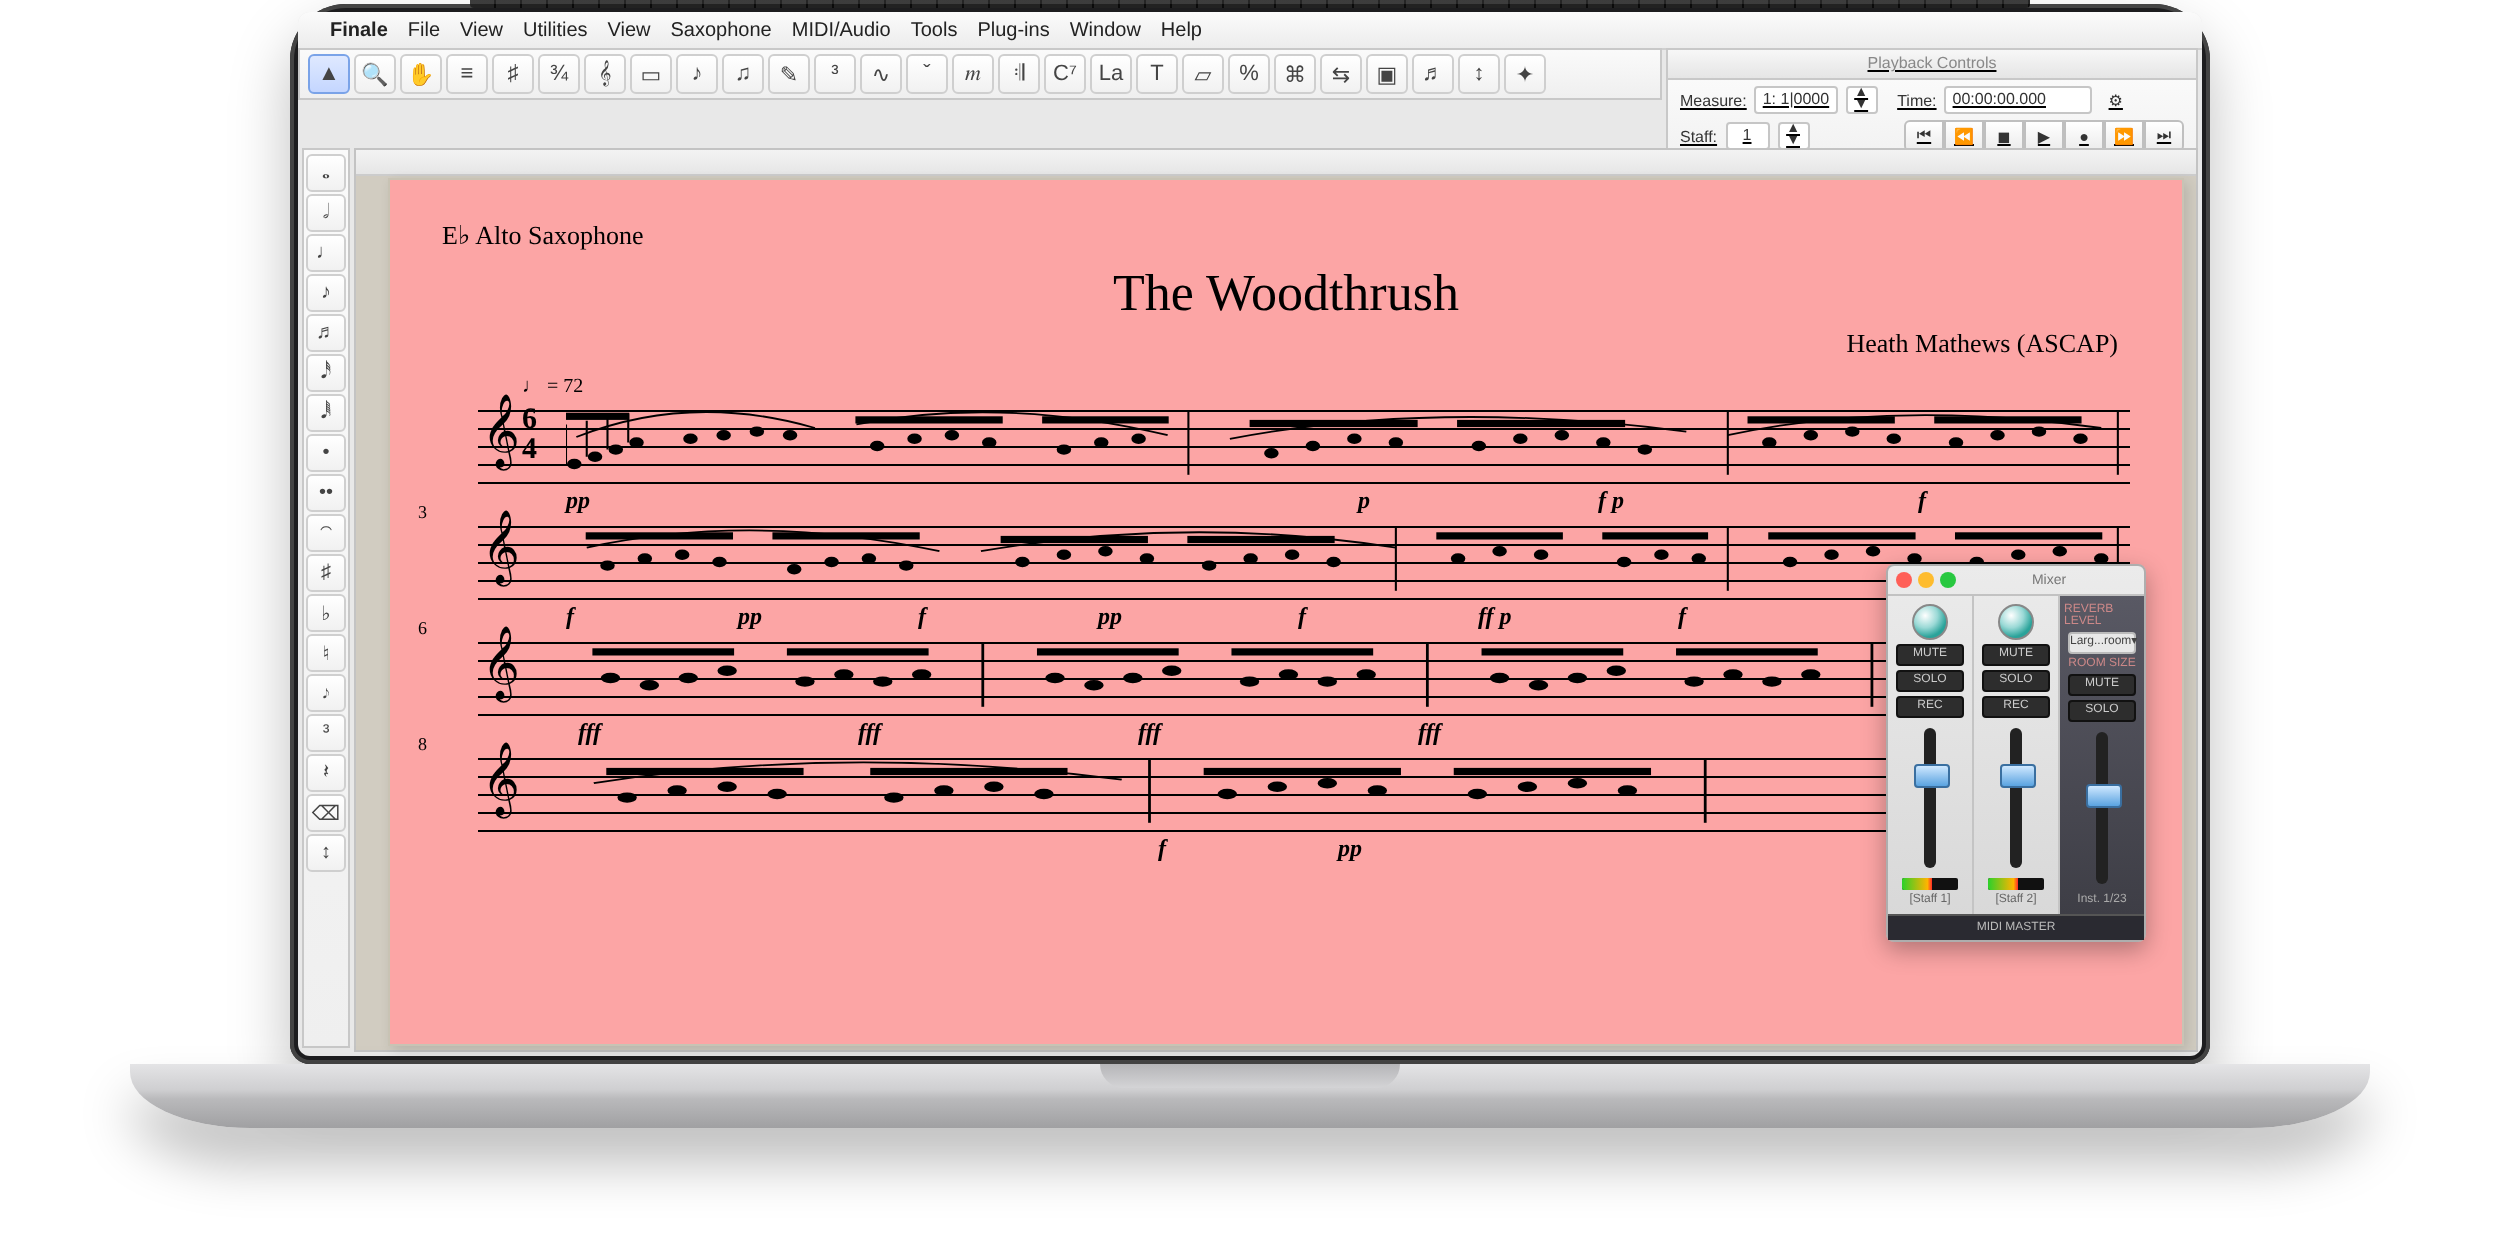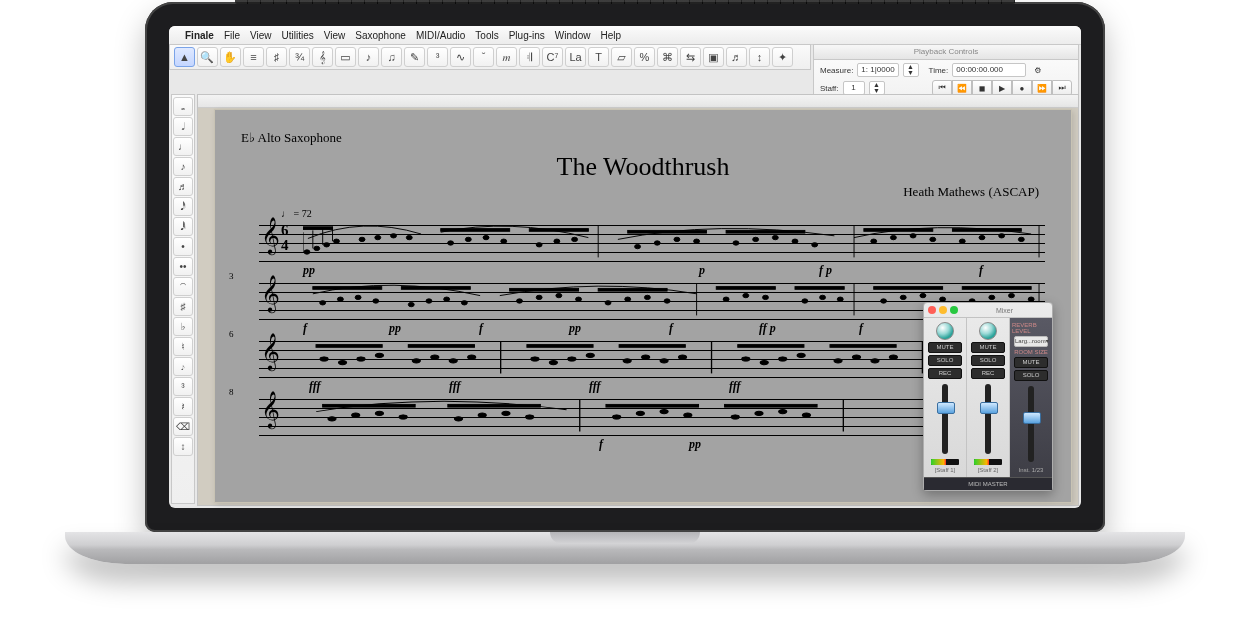--- a/index.html
+++ b/index.html
@@ -1,49 +1,49 @@
 <!DOCTYPE html>
 <html><head>
 <meta charset="utf-8">
 <style>
   html,body{margin:0;padding:0;font-family:-apple-system,Helvetica,Arial,sans-serif;background:#fff;overflow:hidden;}
   .scene{width:1250px;height:625px;position:relative;display:flex;align-items:flex-start;justify-content:center;}
   .laptop{position:relative;width:960px;margin-top:2px;}
-  .lid{position:relative;width:100%;height:530px;background:#1d1d1f;border-radius:28px 28px 10px 10px;padding:24px;box-sizing:border-box;box-shadow:0 14px 30px rgba(0,0,0,.25),inset 0 0 0 2px #444;}
+  .lid{position:relative;width:100%;height:530px;background:#1d1d1f;border-radius:28px 28px 10px 10px;padding:4px;box-sizing:border-box;box-shadow:0 14px 30px rgba(0,0,0,.25),inset 0 0 0 2px #444;}
   .screen{position:relative;width:100%;height:100%;background:#e8e8e8;border-radius:6px;overflow:hidden;}
   
   .menubar{height:18px;background:linear-gradient(#fbfbfb,#ececec);border-bottom:1px solid #cfcfcf;display:flex;align-items:center;font-size:10px;color:#222;padding:0 6px;gap:10px;}
   .menubar .apple{font-size:11px;}
   .menubar .app{font-weight:600;}
   .menubar span{cursor:default;}
   
   .tool-window{position:absolute;left:0;right:270px;top:18px;height:48px;}
   .tool-title{height:14px;background:linear-gradient(#f7f7f7,#e5e5e5);border:1px solid #c8c8c8;border-bottom:none;font-size:8px;color:#888;text-align:center;line-height:14px;}
   .tool-row{height:24px;background:linear-gradient(#fafafa,#efefef);border:1px solid #c8c8c8;display:flex;align-items:center;gap:2px;padding:0 4px;overflow:hidden;}
   .tool-btn{width:19px;height:18px;border:1px solid #cfcfcf;border-radius:3px;background:linear-gradient(#fff,#f1f1f1);display:flex;align-items:center;justify-content:center;font-size:11px;color:#444;flex:0 0 auto;}
   .tool-btn.sel{background:linear-gradient(#dfe9ff,#c4d6ff);border-color:#7aa3e8;}
   
-  .play-window{position:absolute;right:2px;top:18px;width:266px;}
+  .play-window{position:absolute;right:2px;top:18px;width:266px;text-decoration:underline;}
   .play-title{height:14px;background:linear-gradient(#f7f7f7,#e5e5e5);border:1px solid #c8c8c8;border-bottom:none;font-size:8px;color:#888;text-align:center;line-height:14px;}
   .play-body{height:44px;background:linear-gradient(#fafafa,#efefef);border:1px solid #c8c8c8;padding:3px 6px;font-size:8px;color:#333;display:flex;flex-direction:column;gap:3px;}
   .play-row{display:flex;align-items:center;gap:4px;}
   .play-field{background:#fff;border:1px solid #c6c6c6;border-radius:2px;padding:0 3px;height:12px;line-height:12px;font-size:8px;}
   .play-controls{display:flex;gap:0;margin-left:auto;}
   .pc-btn{width:18px;height:14px;border:1px solid #bfbfbf;background:linear-gradient(#fff,#ececec);display:flex;align-items:center;justify-content:center;font-size:8px;color:#333;}
   .pc-btn:first-child{border-radius:3px 0 0 3px;}
   .pc-btn:last-child{border-radius:0 3px 3px 0;}
   .stepper{width:14px;height:12px;border:1px solid #c6c6c6;border-radius:2px;background:#fff;font-size:7px;display:flex;flex-direction:column;}
   .stepper div{flex:1;text-align:center;line-height:5px;}
   
   .vpalette{position:absolute;left:2px;top:68px;bottom:4px;width:22px;background:linear-gradient(#fafafa,#efefef);border:1px solid #c8c8c8;display:flex;flex-direction:column;align-items:center;padding:2px 0;gap:1px;}
   .vpalette .tool-btn{width:18px;height:17px;font-size:10px;}
   
   .doc-wrap{position:absolute;left:28px;right:2px;top:68px;bottom:2px;background:#d1ccc1;border:1px solid #c3c3c3;}
   .ruler-h{position:absolute;left:0;right:0;top:0;height:12px;background:linear-gradient(#f3f3f3,#e6e6e6);border-bottom:1px solid #ccc;}
-  .page{position:absolute;left:16px;right:6px;top:14px;bottom:2px;background:#a3a3a3;border:1px solid #c8c3b4;box-shadow:2px 2px 6px rgba(0,0,0,.12);padding:20px 26px 10px;box-sizing:border-box;font-family:"Times New Roman",serif;color:#000;overflow:hidden;}
+  .page{position:absolute;left:16px;right:6px;top:14px;bottom:2px;background:#fca5a5;border:1px solid #c8c3b4;box-shadow:2px 2px 6px rgba(0,0,0,.12);padding:20px 26px 10px;box-sizing:border-box;font-family:"Times New Roman",serif;color:#000;overflow:hidden;}
   .instr{font-size:13px;}
   .title{text-align:center;font-size:26px;margin:6px 0 2px;}
   .composer{text-align:right;font-size:13px;margin:0 6px 8px 0;}
   .tempo{font-size:10px;margin-left:40px;margin-bottom:-4px;}
   .system{margin:10px 0 22px;position:relative;}
   .staff{position:relative;height:36px;margin-left:18px;}
   .staff .lines{position:absolute;inset:0;}
   .staff .lines div{position:absolute;left:0;right:0;height:1px;background:#000;}
   .clef{position:absolute;left:2px;top:-6px;font-size:32px;line-height:1;}
   .timesig{position:absolute;left:22px;top:-2px;font-size:15px;font-weight:700;line-height:1;}

